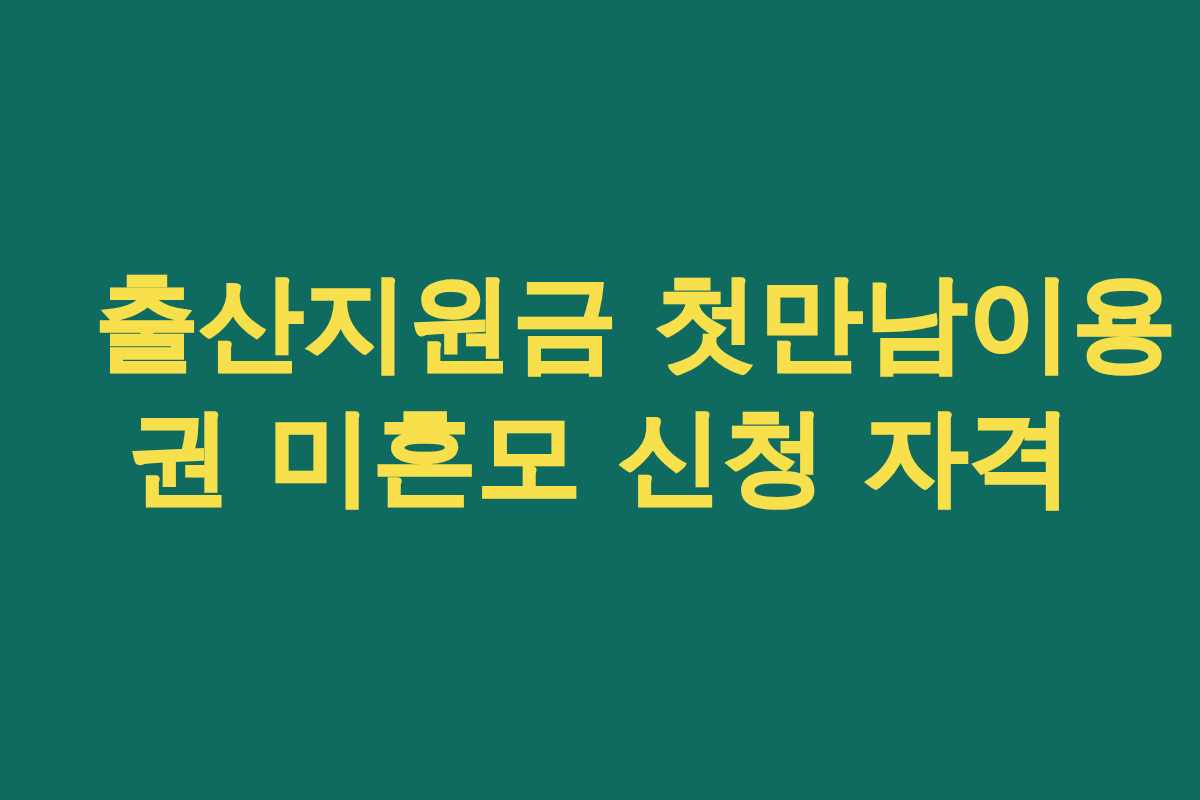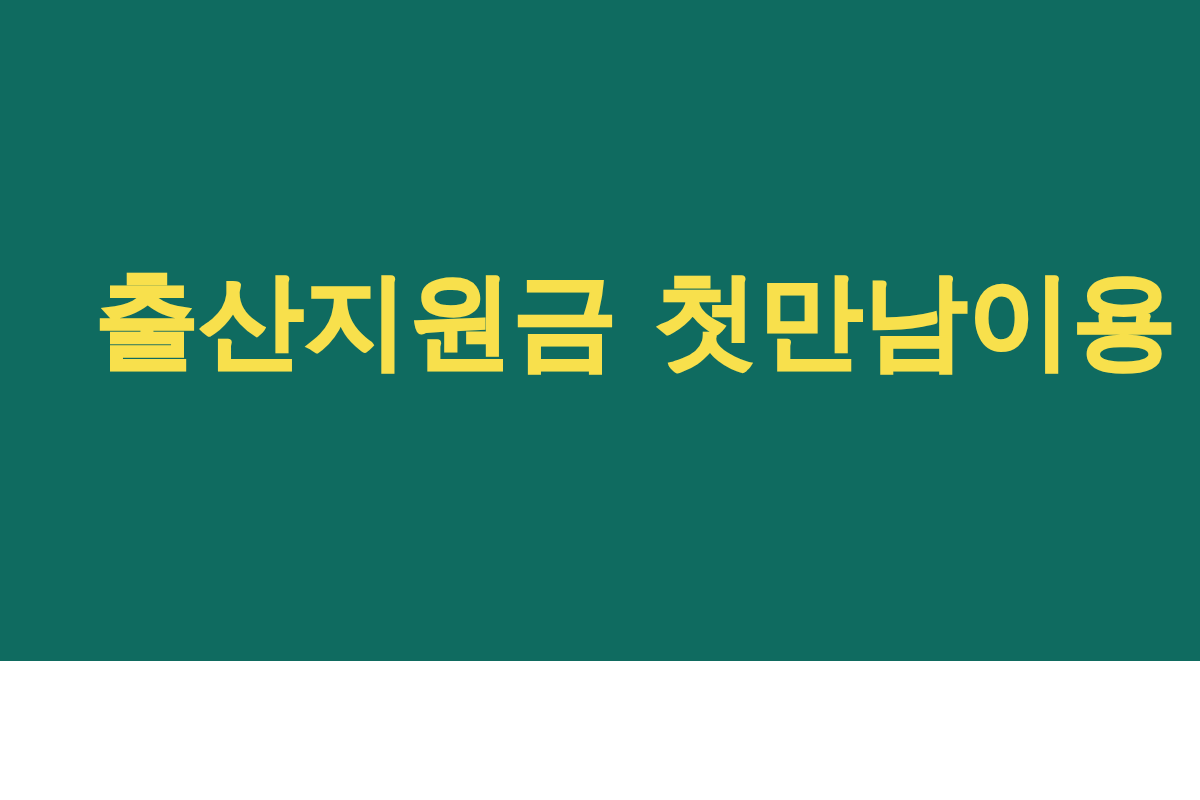--- a/index.html
+++ b/index.html
@@ -11,21 +11,21 @@
   body {
     width: 1200px;
     height: 800px;
     overflow: hidden;
     font-family: "DejaVu Sans", "Liberation Sans", sans-serif;
   }
 
   #canvas {
     position: relative;
     width: 1200px;
-    height: 661px;
+    height: 800px;
     background: #0F6B60;
     display: flex;
     align-items: center;
     justify-content: center;
     box-sizing: border-box;
   }
 
   #title-block {
     width: 1010px;
     text-align: center;
@@ -50,16 +50,17 @@
 </style>
 </head>
 <body>
 
 <div id="canvas">
 
   <div id="title-block">
 
     <div class="title-line">출산지원금 첫만남이용</div>
 
+    <div class="title-line">권 미혼모 신청 자격</div>
 
   </div>
 
 </div>
 
 </body></html>

